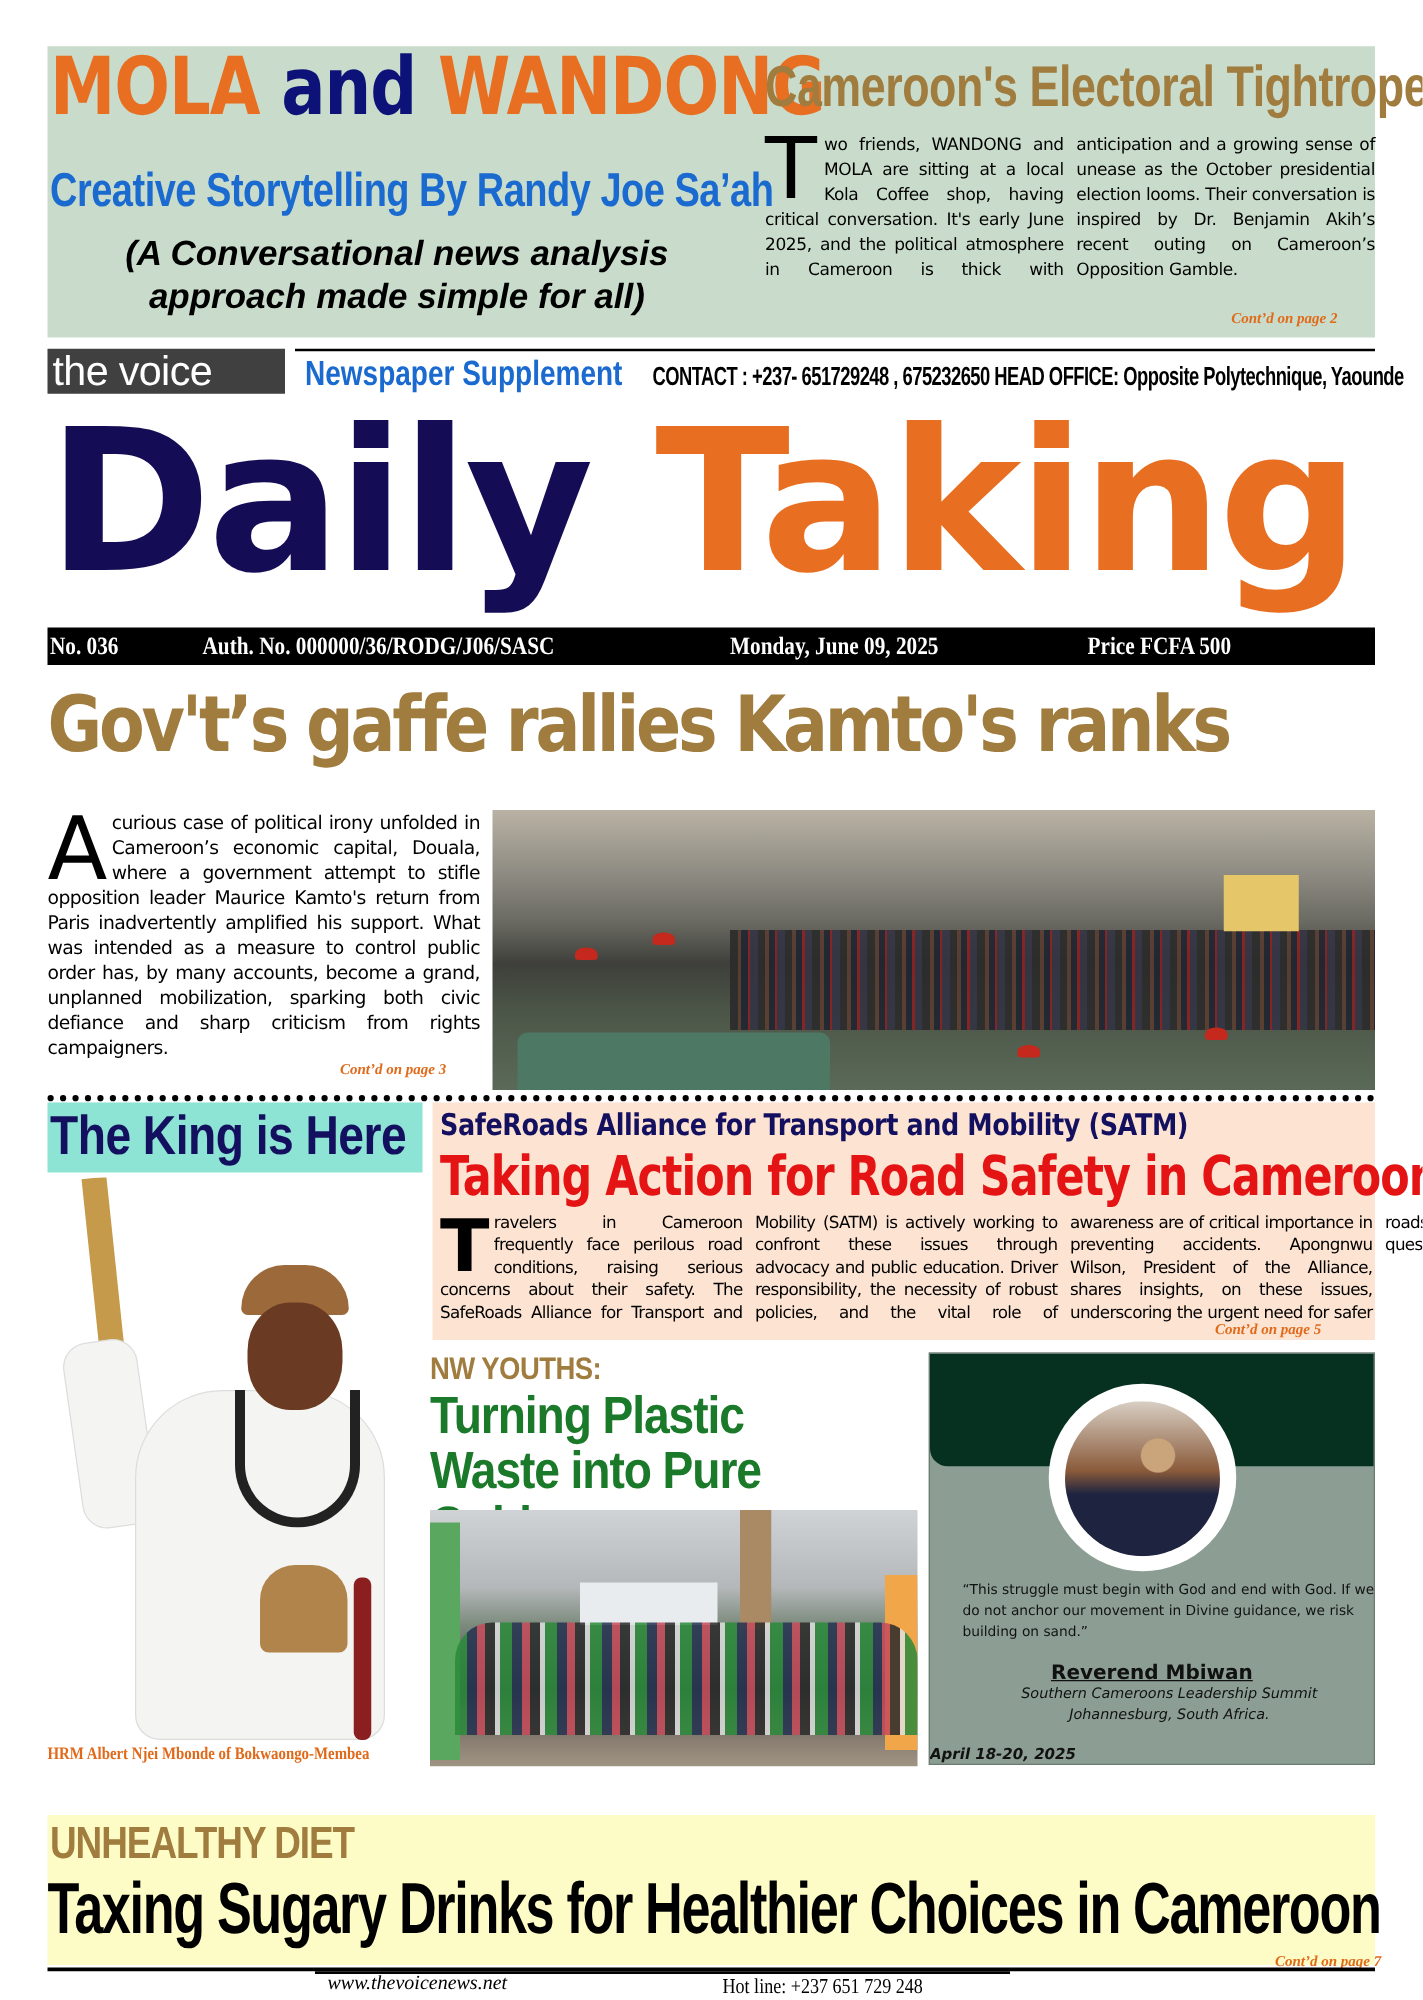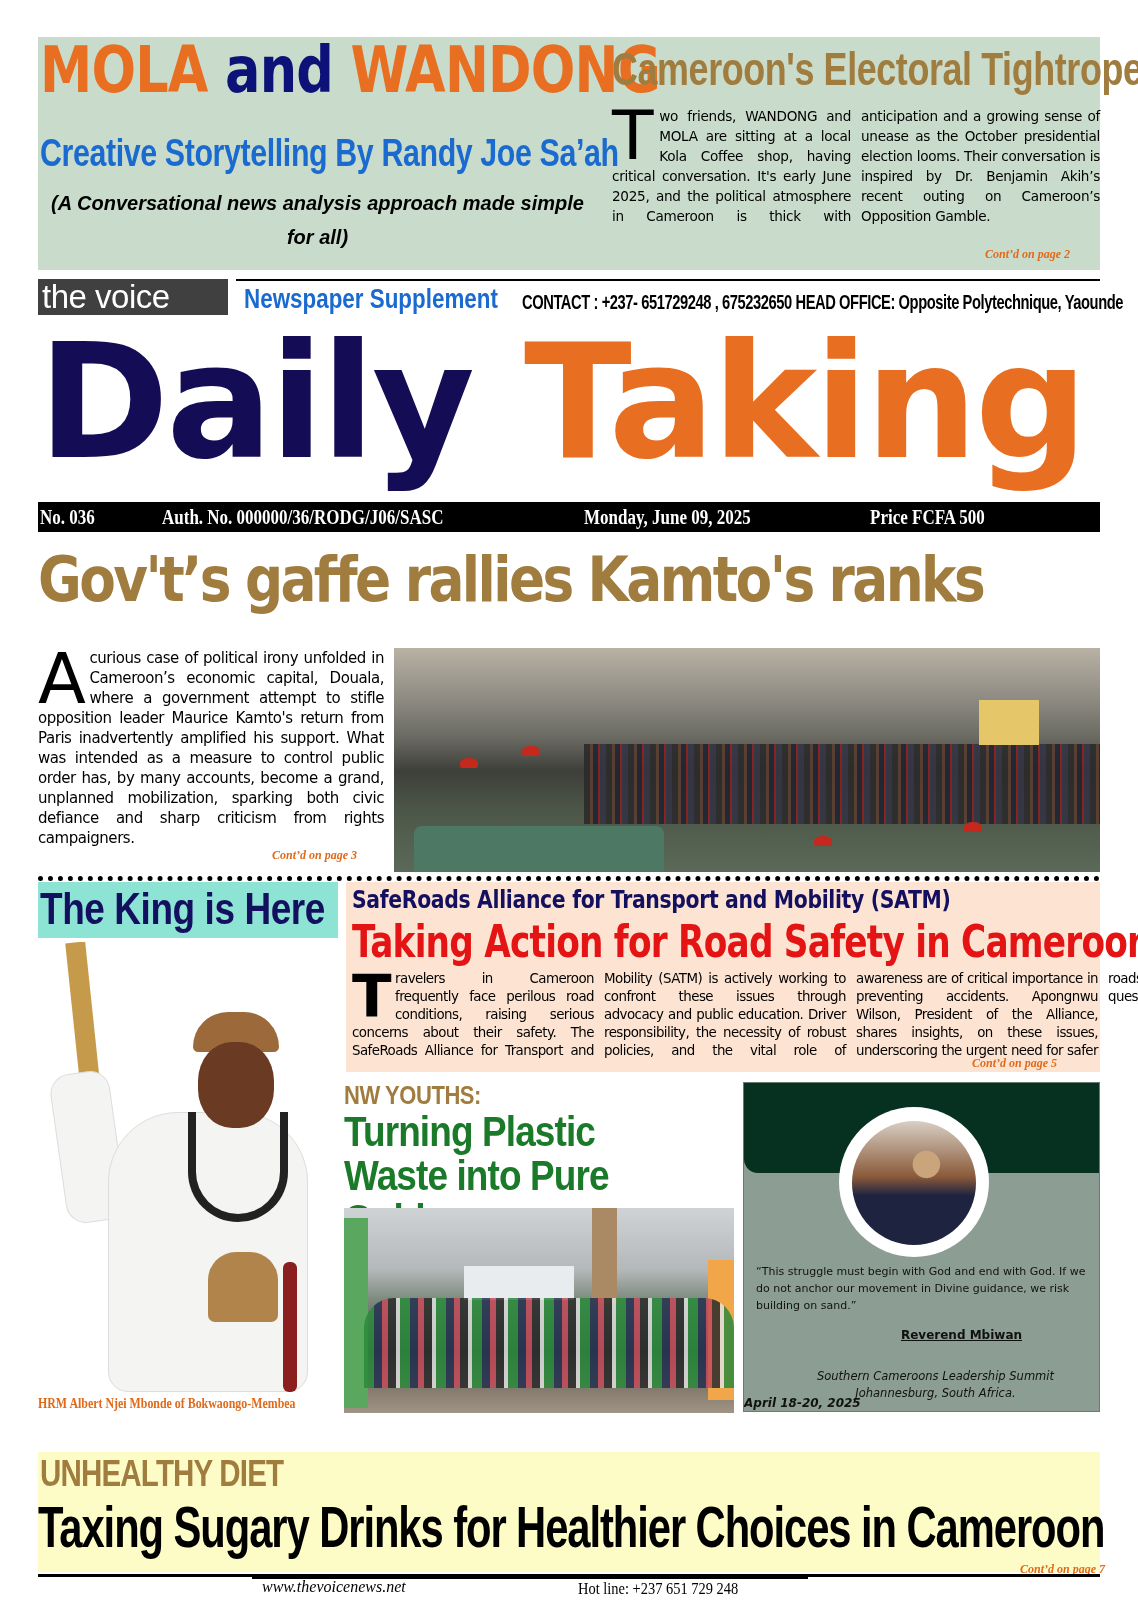--- a/index.html
+++ b/index.html
@@ -6,21 +6,21 @@
   html, body { width: 1138px; height: 1600px; background: #ffffff; overflow: hidden; }
   body { position: relative; font-family: "Liberation Sans", sans-serif; color: #000; }
   .abs { position: absolute; }
 
   
   .top-banner { left: 38px; top: 37px; width: 1062px; height: 233px; background: #c9dccb; }
   .mola-title { left: 40px; top: 34px; width: 550px; font-family: "DejaVu Sans", sans-serif; font-weight: bold; font-size: 64px; letter-spacing: -1px; white-space: nowrap; transform: scaleX(0.82); transform-origin: left top; line-height: 72px; }
   .mola-title .o { color: #e86f22; }
   .mola-title .n { color: #0c1278; }
   .creative { left: 40px; top: 131px; width: 560px; color: #1a6ad0; font-weight: bold; font-size: 38px; white-space: nowrap; transform: scaleX(0.8); transform-origin: left top; line-height: 44px; letter-spacing: -0.5px; }
-  .conv { left: 40px; top: 186px; width: 555px; text-align: center; font-weight: bold; font-style: italic; font-size: 20px; line-height: 34px; }
+  .conv { left: 40px; top: 186px; width: 555px; text-align: center; font-weight: bold; font-style: italic; font-size: 28px; line-height: 34px; }
   .electoral-title { left: 612px; top: 42px; width: 490px; color: #a07c3e; font-weight: bold; font-size: 46px; white-space: nowrap; transform: scaleX(0.78); transform-origin: left top; line-height: 54px; letter-spacing: -0.5px; }
   .electoral-body { left: 612px; top: 106px; width: 488px; column-count: 2; column-gap: 10px; font-family: "DejaVu Sans", sans-serif; font-size: 13.6px; line-height: 20px; text-align: justify; letter-spacing: -0.3px; }
   .dropcap-T { float: left; font-size: 68px; line-height: 56px; margin: 2px 6px -4px 0; font-family: "DejaVu Sans", sans-serif; }
   .contd { color: #e06a1a; font-family: "Liberation Serif", serif; font-style: italic; font-weight: bold; font-size: 12px; }
   .contd-p2 { left: 985px; top: 247px; }
 
   
   .thevoice-badge { left: 38px; top: 279px; width: 190px; height: 36px; background: #404040; color: #fff; font-size: 33px; line-height: 36px; padding-left: 4px; letter-spacing: -0.5px; }
   .supp-rule { left: 236px; top: 279px; width: 864px; height: 2px; background: #000; }
   .supplement { left: 244px; top: 283px; color: #1a6ad0; font-weight: bold; font-size: 28px; white-space: nowrap; transform: scaleX(0.8); transform-origin: left top; line-height: 32px; }
@@ -75,23 +75,23 @@
   .photo-group .people { position: absolute; left: 20px; top: 90px; width: 370px; height: 90px; background: repeating-linear-gradient(90deg, #2a8a3a 0 10px, #243150 10px 18px, #c64a5a 18px 24px, #2a2a2a 24px 32px, #e0e0e0 32px 36px); opacity: 0.85; border-radius: 30px 30px 0 0; }
   .photo-group .pillar { position: absolute; left: 248px; top: 0; width: 25px; height: 95px; background: #a98a64; }
   .photo-group .rollup { position: absolute; left: 0; top: 10px; width: 24px; height: 190px; background: #5aa860; }
   .photo-group .rollup2 { position: absolute; right: 0; top: 52px; width: 26px; height: 140px; background: #f2a64a; }
 
   
   .quote-card { left: 743px; top: 1082px; width: 357px; height: 330px; background: #8c9e94; overflow: hidden; border: 1px solid #6b7b72; }
   .quote-card .top-green { position: absolute; left: 0; top: 0; width: 100%; height: 90px; background: #06301f; border-radius: 0 0 0 14px; }
   .quote-card .avatar-ring { position: absolute; left: 95px; top: 24px; width: 150px; height: 150px; border-radius: 50%; background: #fff; }
   .quote-card .avatar { position: absolute; left: 108px; top: 38px; width: 124px; height: 124px; border-radius: 50%; background: radial-gradient(circle at 60% 35%, #caa47a 0 12%, transparent 13%), linear-gradient(180deg, #d8cfc4 0%, #8a5a3a 45%, #1e2440 60%, #1e2440 100%); }
-  .quote-text { position: absolute; left: 12px; top: 180px; width: 335px; font-family: "DejaVu Sans", sans-serif; font-size: 11px; line-height: 17px; color: #111; }
-  .quote-author { position: absolute; left: 0; top: 245px; width: 100%; text-align: center; font-family: "DejaVu Sans", sans-serif; font-weight: bold; font-size: 12px; text-decoration: underline; color: #111; margin-left: 40px; }
-  .quote-event { position: absolute; left: 0; top: 285px; width: 100%; text-align: center; font-family: "DejaVu Sans", sans-serif; font-style: italic; font-size: 11.5px; line-height: 17px; color: #111; padding-left: 28px; }
+  .quote-text { position: absolute; left: 26px; top: 180px; width: 335px; font-family: "DejaVu Sans", sans-serif; font-size: 11px; line-height: 17px; color: #111; }
+  .quote-author { position: absolute; left: 0; top: 245px; width: 100%; text-align: center; font-family: "DejaVu Sans", sans-serif; font-weight: bold; font-size: 16px; text-decoration: underline; color: #111; }
+  .quote-event { position: absolute; left: 0; top: 263px; width: 100%; text-align: center; font-family: "DejaVu Sans", sans-serif; font-style: italic; font-size: 11.5px; line-height: 17px; color: #111; padding-left: 28px; }
   .quote-date { position: absolute; left: 0; top: 313px; width: 100%; text-align: left; font-family: "DejaVu Sans", sans-serif; font-style: italic; font-weight: bold; font-size: 12px; color: #111; }
 
   
   .diet-box { left: 38px; top: 1452px; width: 1062px; height: 120px; background: #fefcc6; }
   .diet-kicker { left: 40px; top: 1454px; color: #a07c3e; font-weight: bold; font-size: 36px; line-height: 40px; white-space: nowrap; transform: scaleX(0.82); transform-origin: left top; letter-spacing: -1px; }
   .diet-title { left: 38px; top: 1495px; color: #000; font-weight: bold; font-size: 58px; line-height: 64px; white-space: nowrap; transform: scaleX(0.72); transform-origin: left top; letter-spacing: -1.5px; }
   .contd-p4 { left: 1020px; top: 1562px; }
   .bottom-rule { left: 38px; top: 1574px; width: 1062px; height: 3px; background: #000; }
   .footer-bar { left: 252px; top: 1577px; width: 556px; height: 23px; background: linear-gradient(180deg, #000 0 2px, #fff 2px); }
   .footer-url { left: 262px; top: 1578px; font-family: "Liberation Serif", serif; font-weight: normal; font-style: italic; font-size: 16px; white-space: nowrap; }

